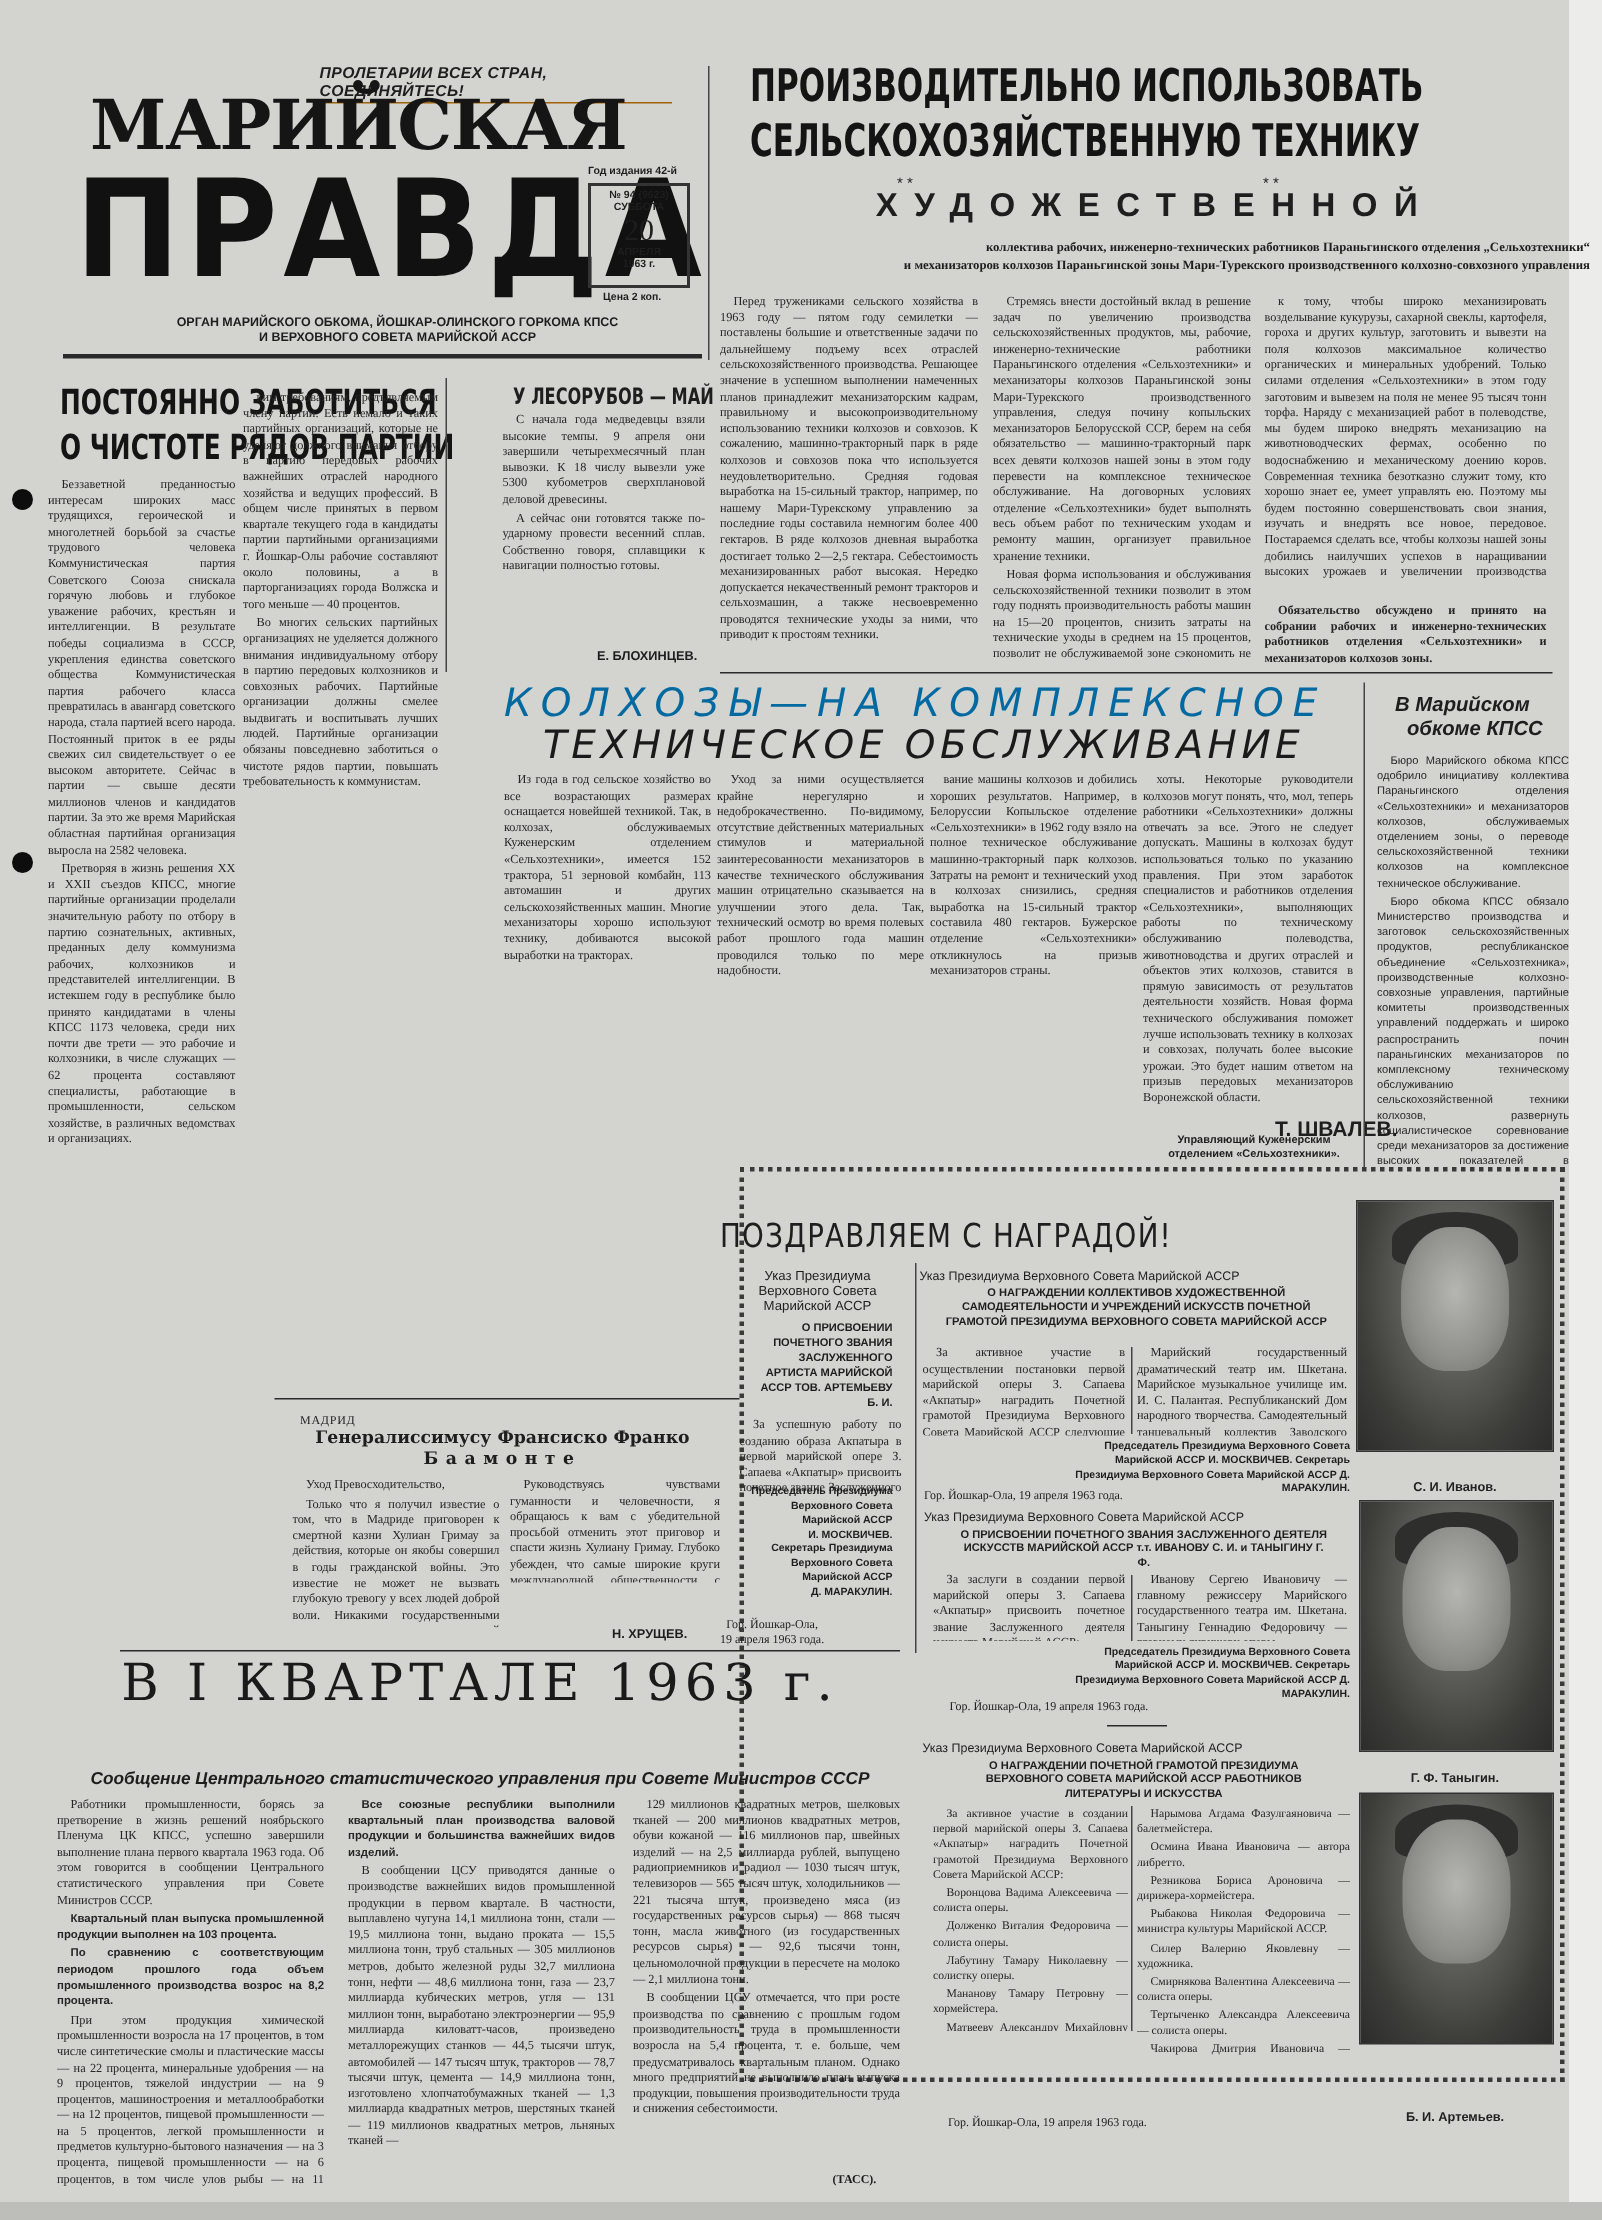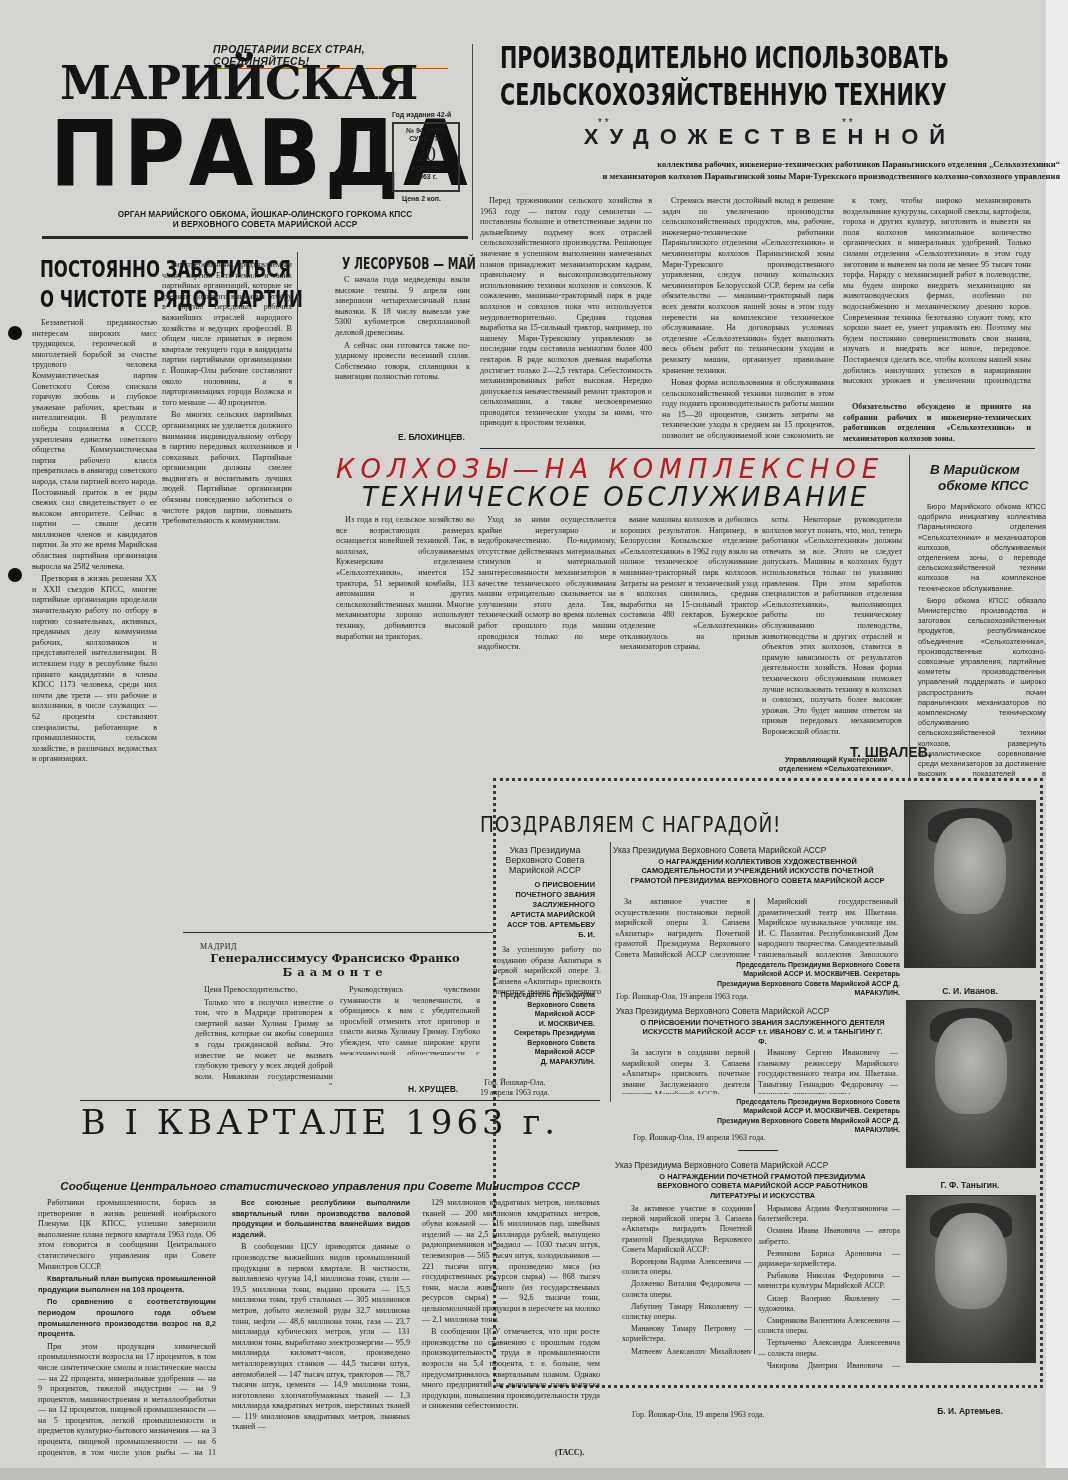--- a/index.html
+++ b/index.html
@@ -82,21 +82,21 @@
   </div>
   <div class="vrule" style="left:297px; top:252px; height:196px;"></div>
 
   <div class="abs" style="left:342px; top:255px; width:170px; height:24px; font-family:'DejaVu Sans', sans-serif; font-weight:bold; font-size:15px; transform:scaleX(0.72); transform-origin:left top; white-space:nowrap;">У ЛЕСОРУБОВ — МАЙ</div>
   <div class="abs txt" style="left:335px; top:275px; width:135px; height:160px; overflow:hidden;">
     <p>С начала года медведевцы взяли высокие темпы. 9 апреля они завершили четырехмесячный план вывозки. К 18 числу вывезли уже 5300 кубометров сверхплановой деловой древесины.</p>
     <p>А сейчас они готовятся также по-ударному провести весенний сплав. Собственно говоря, сплавщики к навигации полностью готовы.</p>
   </div>
   <div class="abs sans bold" style="left:398px; top:432px; font-size:8.5px;">Е. БЛОХИНЦЕВ.</div>
 
-  <div class="abs" style="left:336px; top:454px; font-family:'DejaVu Sans', sans-serif; font-style:italic; font-size:26px; letter-spacing:6px; line-height:30px; white-space:nowrap; color:#b91c1c;">КОЛХОЗЫ—НА КОМПЛЕКСНОЕ</div>
+  <div class="abs" style="left:336px; top:454px; font-family:'DejaVu Sans', sans-serif; font-style:italic; font-size:26px; letter-spacing:6px; line-height:30px; white-space:nowrap; color:#0369a1;">КОЛХОЗЫ—НА КОМПЛЕКСНОЕ</div>
   <div class="abs" style="left:362px; top:482px; font-family:'DejaVu Sans', sans-serif; font-style:italic; font-size:26px; letter-spacing:3px; line-height:30px; white-space:nowrap; color:#1a1a1a;">ТЕХНИЧЕСКОЕ ОБСЛУЖИВАНИЕ</div>
   <div class="abs txt" style="left:336px; top:515px; width:138px; height:400px; overflow:hidden;">Из года в год сельское хозяйство во все возрастающих размерах оснащается новейшей техникой. Так, в колхозах, обслуживаемых Куженерским отделением «Сельхозтехники», имеется 152 трактора, 51 зерновой комбайн, 113 автомашин и других сельскохозяйственных машин. Многие механизаторы хорошо используют технику, добиваются высокой выработки на тракторах.</div>
   <div class="abs txt" style="left:478px; top:515px; width:138px; height:400px; overflow:hidden;">Уход за ними осуществляется крайне нерегулярно и недоброкачественно. По-видимому, отсутствие действенных материальных стимулов и материальной заинтересованности механизаторов в качестве технического обслуживания машин отрицательно сказывается на улучшении этого дела. Так, технический осмотр во время полевых работ прошлого года машин проводился только по мере надобности.</div>
   <div class="abs txt" style="left:620px; top:515px; width:138px; height:270px; overflow:hidden;">вание машины колхозов и добились хороших результатов. Например, в Белоруссии Копыльское отделение «Сельхозтехники» в 1962 году взяло на полное техническое обслуживание машинно-тракторный парк колхозов. Затраты на ремонт и технический уход в колхозах снизились, средняя выработка на 15-сильный трактор составила 480 гектаров. Бужерское отделение «Сельхозтехники» откликнулось на призыв механизаторов страны.</div>
   <div class="abs txt" style="left:762px; top:515px; width:140px; height:228px; overflow:hidden;">хоты. Некоторые руководители колхозов могут понять, что, мол, теперь работники «Сельхозтехники» должны отвечать за все. Этого не следует допускать. Машины в колхозах будут использоваться только по указанию правления. При этом заработок специалистов и работников отделения «Сельхозтехники», выполняющих работы по техническому обслуживанию полеводства, животноводства и других отраслей и объектов этих колхозов, ставится в прямую зависимость от результатов деятельности хозяйств. Новая форма технического обслуживания поможет лучше использовать технику в колхозах и совхозах, получать более высокие урожаи. Это будет нашим ответом на призыв передовых механизаторов Воронежской области.</div>
   <div class="abs sans bold" style="left:850px; top:744px; font-size:14px;">Т. ШВАЛЕВ.</div>
   <div class="abs sans center" style="left:770px; top:755px; width:132px; font-size:7.3px; font-weight:bold; line-height:9px;">Управляющий Куженерским отделением «Сельхозтехники».</div>
   <div class="vrule" style="left:909px; top:455px; height:325px;"></div>
 
   <div class="abs sans" style="left:930px; top:462px; font-size:13.5px; font-weight:bold; font-style:italic; line-height:16px;">
@@ -108,21 +108,21 @@
     <p>Бюро обкома КПСС обязало Министерство производства и заготовок сельскохозяйственных продуктов, республиканское объединение «Сельхозтехника», производственные колхозно-совхозные управления, партийные комитеты производственных управлений поддержать и широко распространить почин параньгинских механизаторов по комплексному техническому обслуживанию сельскохозяйственной техники колхозов, развернуть социалистическое соревнование среди механизаторов за достижение высоких показателей в использовании техники, за образцовое проведение весеннего сева и других полевых работ в текущем году, за получение высоких урожаев в 1963 году.</p>
   </div>
 
   <div class="rule" style="left:183px; top:932px; width:310px; height:1px;"></div>
   <div class="abs" style="left:200px; top:942px; font-size:8px; letter-spacing:0.5px;">МАДРИД</div>
   <div class="abs center" style="left:190px; top:951px; width:290px; font-family:'DejaVu Serif', serif; font-weight:bold; font-size:11.5px; line-height:14px;">
     <div>Генералиссимусу Франсиско Франко</div>
     <div style="letter-spacing:5px;">Баамонте</div>
   </div>
   <div class="abs txt" style="left:195px; top:985px; width:138px; height:100px; overflow:hidden;">
-    <p>Цена Превосходительство,</p>
+    <p>Уход Превосходительство,</p>
     <p>Только что я получил известие о том, что в Мадриде приговорен к смертной казни Хулиан Гримау за действия, которые он якобы совершил в годы гражданской войны. Это известие не может не вызвать глубокую тревогу у всех людей доброй воли. Никакими государственными интересами нельзя оправдать такой акт, чтобы через 25 лет после окончания гражданской войны в Испании можно было судить человека по законам военного времени.</p>
   </div>
   <div class="abs txt" style="left:340px; top:985px; width:140px; height:70px; overflow:hidden;">Руководствуясь чувствами гуманности и человечности, я обращаюсь к вам с убедительной просьбой отменить этот приговор и спасти жизнь Хулиану Гримау. Глубоко убежден, что самые широкие круги международной общественности с чувством большого удовлетворения встретили бы такой гуманный шаг с вашей стороны.</div>
   <div class="abs sans bold" style="left:408px; top:1084px; font-size:8.5px;">Н. ХРУЩЕВ.</div>
 
   <div class="wavy" style="left:493px; top:778px; width:550px; height:610px;"></div>
   <div class="abs sans" style="left:480px; top:812px; width:420px; height:36px; font-family:'DejaVu Sans', sans-serif; font-size:22px; letter-spacing:1px; white-space:nowrap; transform:scaleX(0.84); transform-origin:left top;">ПОЗДРАВЛЯЕМ С НАГРАДОЙ!</div>
 
   <div class="abs sans center" style="left:495px; top:845px; width:100px; font-size:8.8px; line-height:10px;">Указ Президиума Верховного Совета Марийской АССР</div>
   <div class="abs sans center" style="left:500px; top:880px; width:95px; font-size:7.4px; font-weight:bold; line-height:10px;text-align:right;">О ПРИСВОЕНИИ ПОЧЕТНОГО ЗВАНИЯ ЗАСЛУЖЕННОГО АРТИСТА МАРИЙСКОЙ АССР ТОВ. АРТЕМЬЕВУ Б. И.</div>

